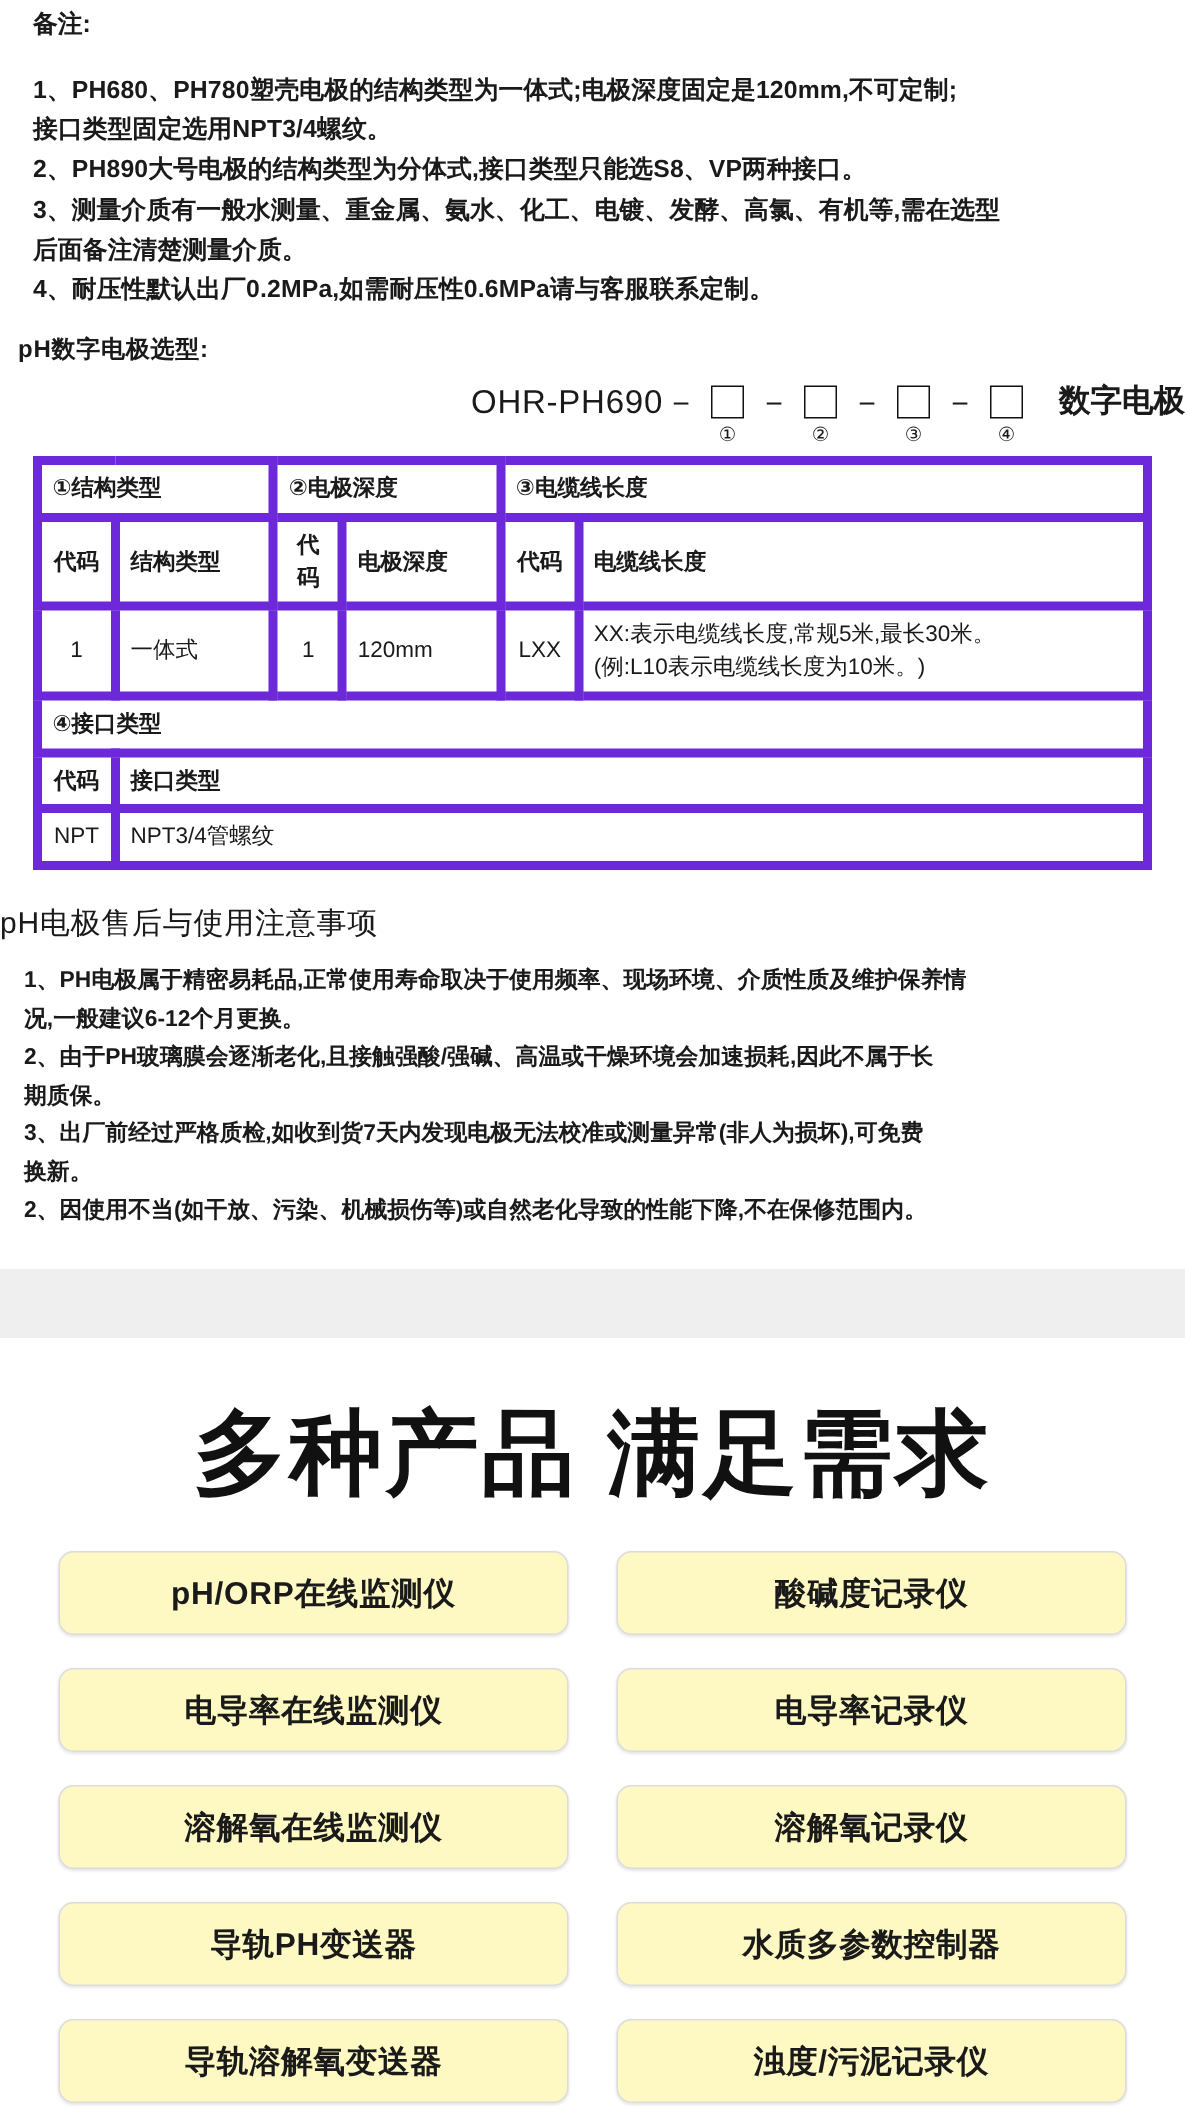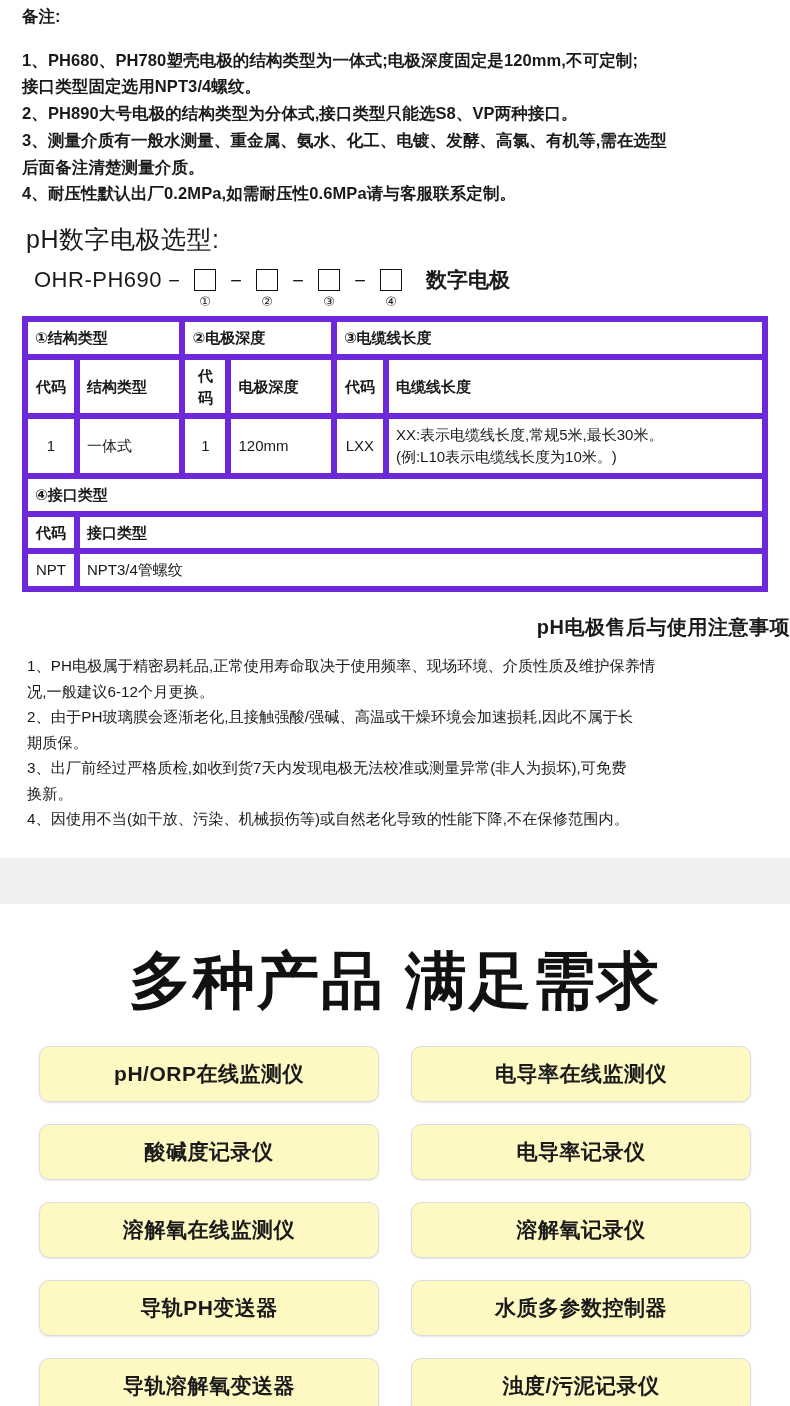--- a/index.html
+++ b/index.html
@@ -27,31 +27,32 @@
   }
   .note-line {
     font-size: 16.5px;
     font-weight: bold;
     line-height: 1.62;
     letter-spacing: 0.1px;
   }
 
   
   .sel-heading {
-    font-size: 25px;
-    font-weight: normal;
-    padding: 16px 22px 2px 26px;
+    font-size: 16px;
+    font-weight: bold;
+    padding: 16px 22px 2px 12px;
     letter-spacing: 0.5px;
   }
 
   
   .code-row {
     display: flex;
     align-items: flex-start;
     padding: 8px 0 0 34px;
+    justify-content: flex-end;
   }
   .code-main {
     font-size: 22px;
     font-weight: normal;
     line-height: 28px;
     letter-spacing: 0.5px;
   }
   .code-fields {
     display: flex;
     align-items: flex-start;
@@ -98,27 +99,27 @@
     line-height: 1.45;
   }
   td.hdr { font-weight: bold; }
   .w-code { width: 52px; text-align: center; }
   .w-code2 { width: 46px; text-align: center; }
   .w-code3 { width: 52px; text-align: center; }
   .cell-center { text-align: center; }
 
   
   .after-title {
-    text-align: right;
+    text-align: left;
     font-size: 20px;
-    font-weight: bold;
+    font-weight: normal;
     padding: 22px 0 12px 0;
     letter-spacing: 0.5px;
   }
-  .after-body { padding: 0 16px 0 27px; }
+  .after-body { padding: 0 16px 0 16px; font-weight: bold; }
   .after-line {
     font-size: 15.2px;
     line-height: 1.68;
     letter-spacing: 0.05px;
   }
 
   
   .band { height: 46px; background: #efefef; margin-top: 26px; }
 
   
@@ -248,34 +249,34 @@
   </div>
 
   <div class="after-title">pH电极售后与使用注意事项</div>
   <div class="after-body">
     <div class="after-line">1、PH电极属于精密易耗品,正常使用寿命取决于使用频率、现场环境、介质性质及维护保养情</div>
     <div class="after-line">况,一般建议6-12个月更换。</div>
     <div class="after-line">2、由于PH玻璃膜会逐渐老化,且接触强酸/强碱、高温或干燥环境会加速损耗,因此不属于长</div>
     <div class="after-line">期质保。</div>
     <div class="after-line">3、出厂前经过严格质检,如收到货7天内发现电极无法校准或测量异常(非人为损坏),可免费</div>
     <div class="after-line">换新。</div>
-    <div class="after-line">4、因使用不当(如干放、污染、机械损伤等)或自然老化导致的性能下降,不在保修范围内。</div>
+    <div class="after-line">2、因使用不当(如干放、污染、机械损伤等)或自然老化导致的性能下降,不在保修范围内。</div>
   </div>
 
   <div class="band"></div>
 
   <div class="headline">
     <span>多种产品</span>
     <span>满足需求</span>
   </div>
 
   <div class="grid">
     <div class="pill">pH/ORP在线监测仪</div>
+    <div class="pill">酸碱度记录仪</div>
     <div class="pill">电导率在线监测仪</div>
-    <div class="pill">酸碱度记录仪</div>
     <div class="pill">电导率记录仪</div>
     <div class="pill">溶解氧在线监测仪</div>
     <div class="pill">溶解氧记录仪</div>
     <div class="pill">导轨PH变送器</div>
     <div class="pill">水质多参数控制器</div>
     <div class="pill">导轨溶解氧变送器</div>
     <div class="pill">浊度/污泥记录仪</div>
     <div class="pill">导轨电导率变送器</div>
     <div class="pill">余氯记录仪</div>
   </div>

